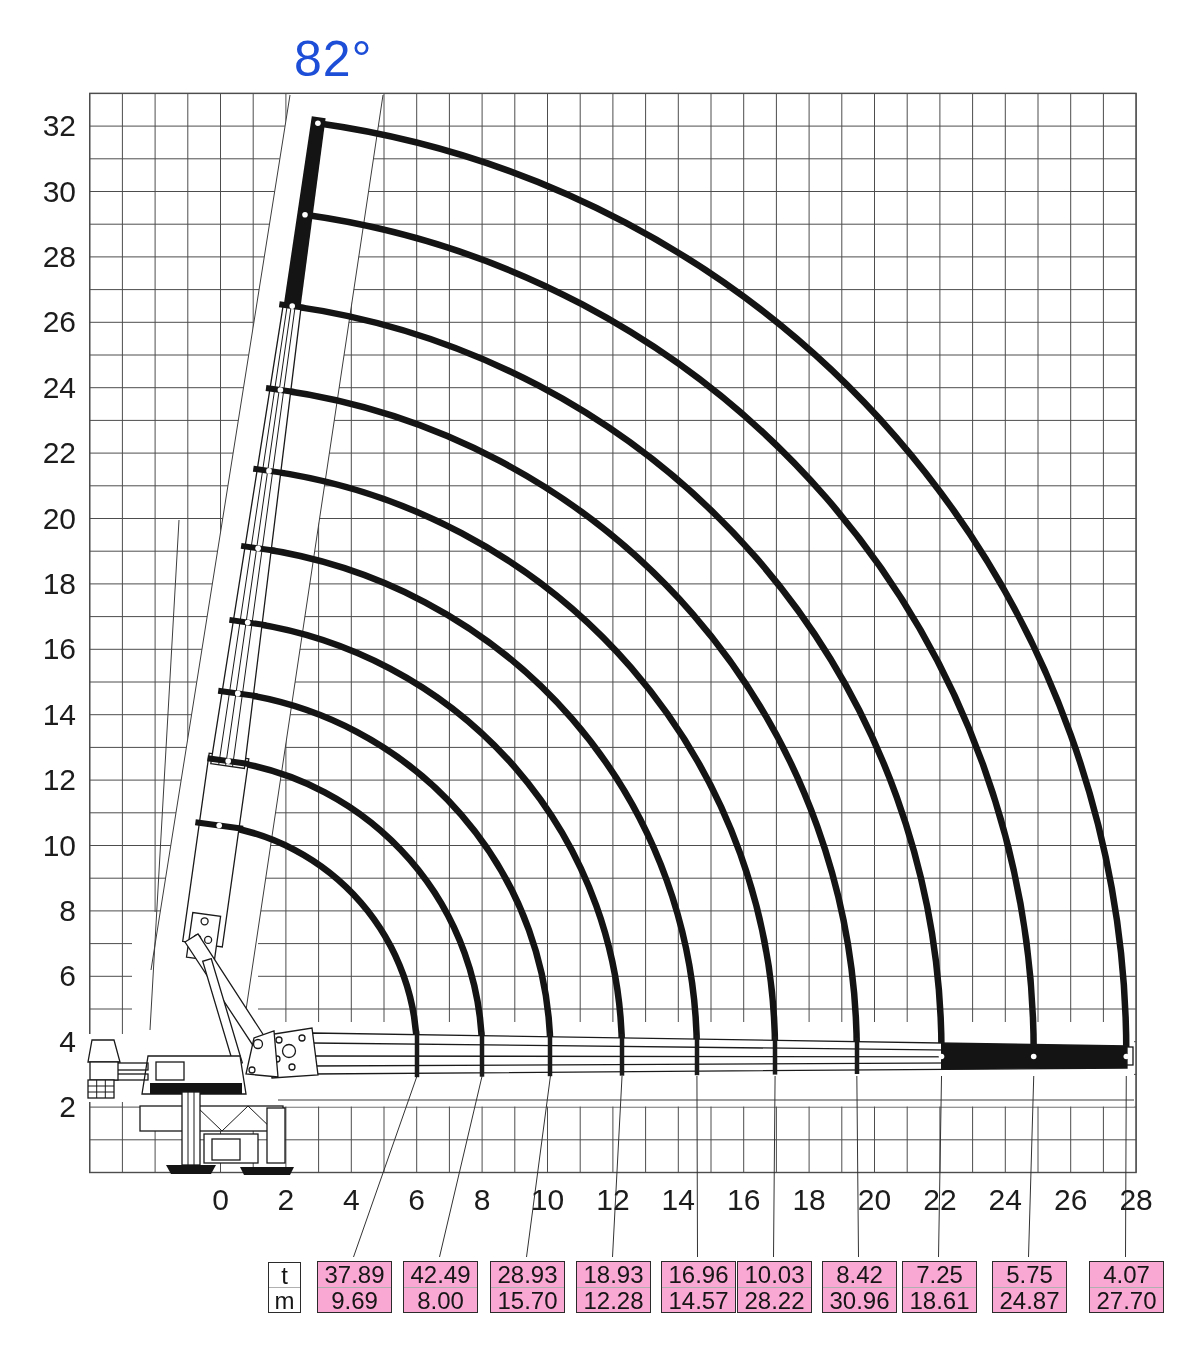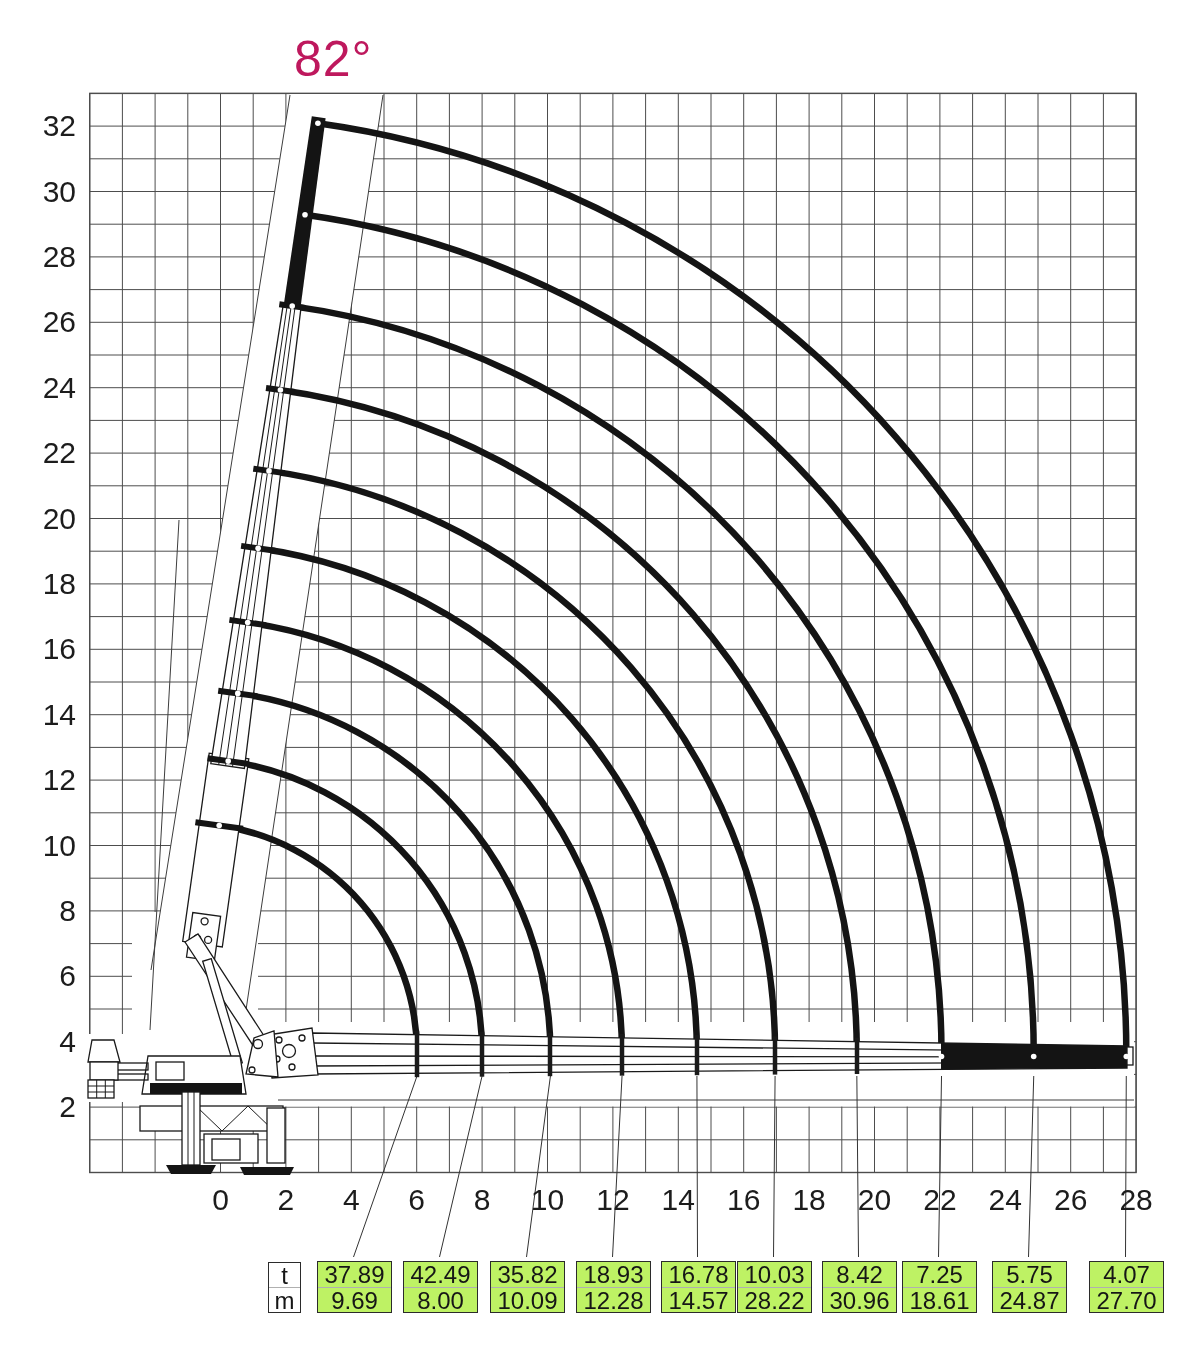--- a/index.html
+++ b/index.html
@@ -1,22 +1,22 @@
 <!DOCTYPE html>
 <html><head>
 <meta charset="utf-8">
 <style>
   html,body{margin:0;padding:0;background:#fff;}
   .stage{position:relative;width:1200px;height:1359px;background:#ffffff;
          font-family:"Liberation Sans",sans-serif;overflow:hidden;}
   #plot{position:absolute;left:0;top:0;}
-  .angle-title{position:absolute;left:294px;top:30px;font-size:50px;color:#be185d;
+  .angle-title{position:absolute;left:294px;top:30px;font-size:50px;color:#1d4ed8;
                letter-spacing:1px;}
   .tcol{position:absolute;top:1261px;width:73px;height:50px;border:1.5px solid #2b2b2b;
-        background:#bef264;text-align:center;font-size:24px;color:#161616;box-sizing:content-box;}
+        background:#f9a8d4;text-align:center;font-size:24px;color:#161616;box-sizing:content-box;}
   .tv{height:25px;line-height:26px;border-bottom:1px solid #b0b0b0;}
   .tm{height:25px;line-height:26px;}
   .unitcol{position:absolute;left:268px;top:1262px;width:31px;height:49px;
            border:1.5px solid #2b2b2b;background:#fff;text-align:center;
            font-size:24px;color:#161616;}
   .unitcol .tv{height:24px;line-height:25px;}
   .unitcol .tm{height:24px;line-height:25px;}
   text{font-family:"Liberation Sans",sans-serif;}
 </style>
 </head>
@@ -281,29 +281,29 @@
     </div>
     <div class="tcol" style="left:317px">
       <div class="tv">37.89</div>
       <div class="tm">9.69</div>
     </div>
     <div class="tcol" style="left:403px">
       <div class="tv">42.49</div>
       <div class="tm">8.00</div>
     </div>
     <div class="tcol" style="left:490px">
-      <div class="tv">35.82</div>
-      <div class="tm">10.09</div>
+      <div class="tv">28.93</div>
+      <div class="tm">15.70</div>
     </div>
     <div class="tcol" style="left:576px">
       <div class="tv">18.93</div>
       <div class="tm">12.28</div>
     </div>
     <div class="tcol" style="left:661px">
-      <div class="tv">16.78</div>
+      <div class="tv">16.96</div>
       <div class="tm">14.57</div>
     </div>
     <div class="tcol" style="left:737px">
       <div class="tv">10.03</div>
       <div class="tm">28.22</div>
     </div>
     <div class="tcol" style="left:822px">
       <div class="tv">8.42</div>
       <div class="tm">30.96</div>
     </div>

